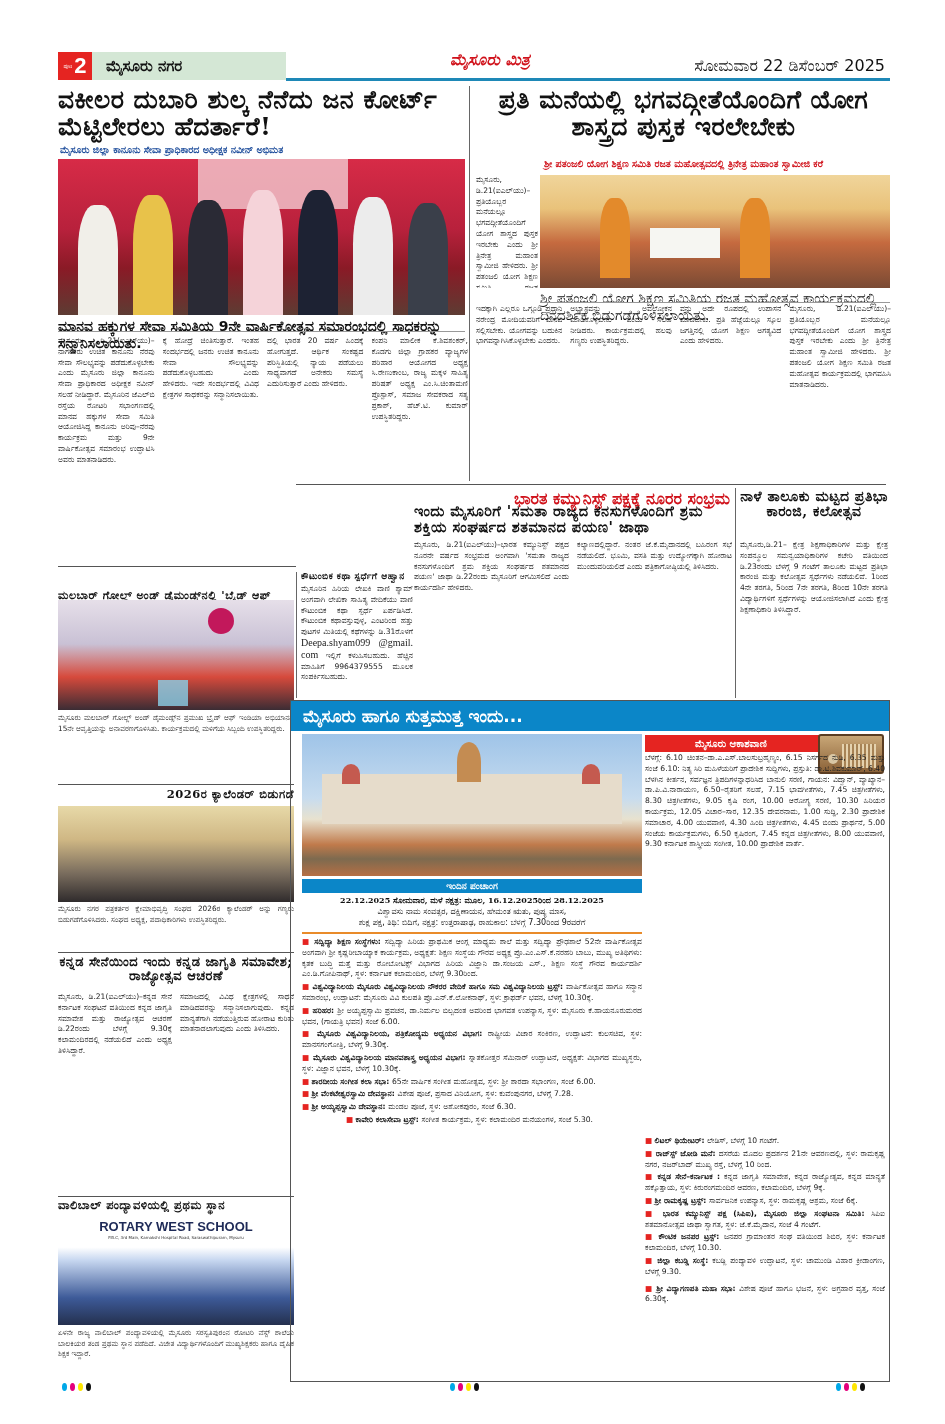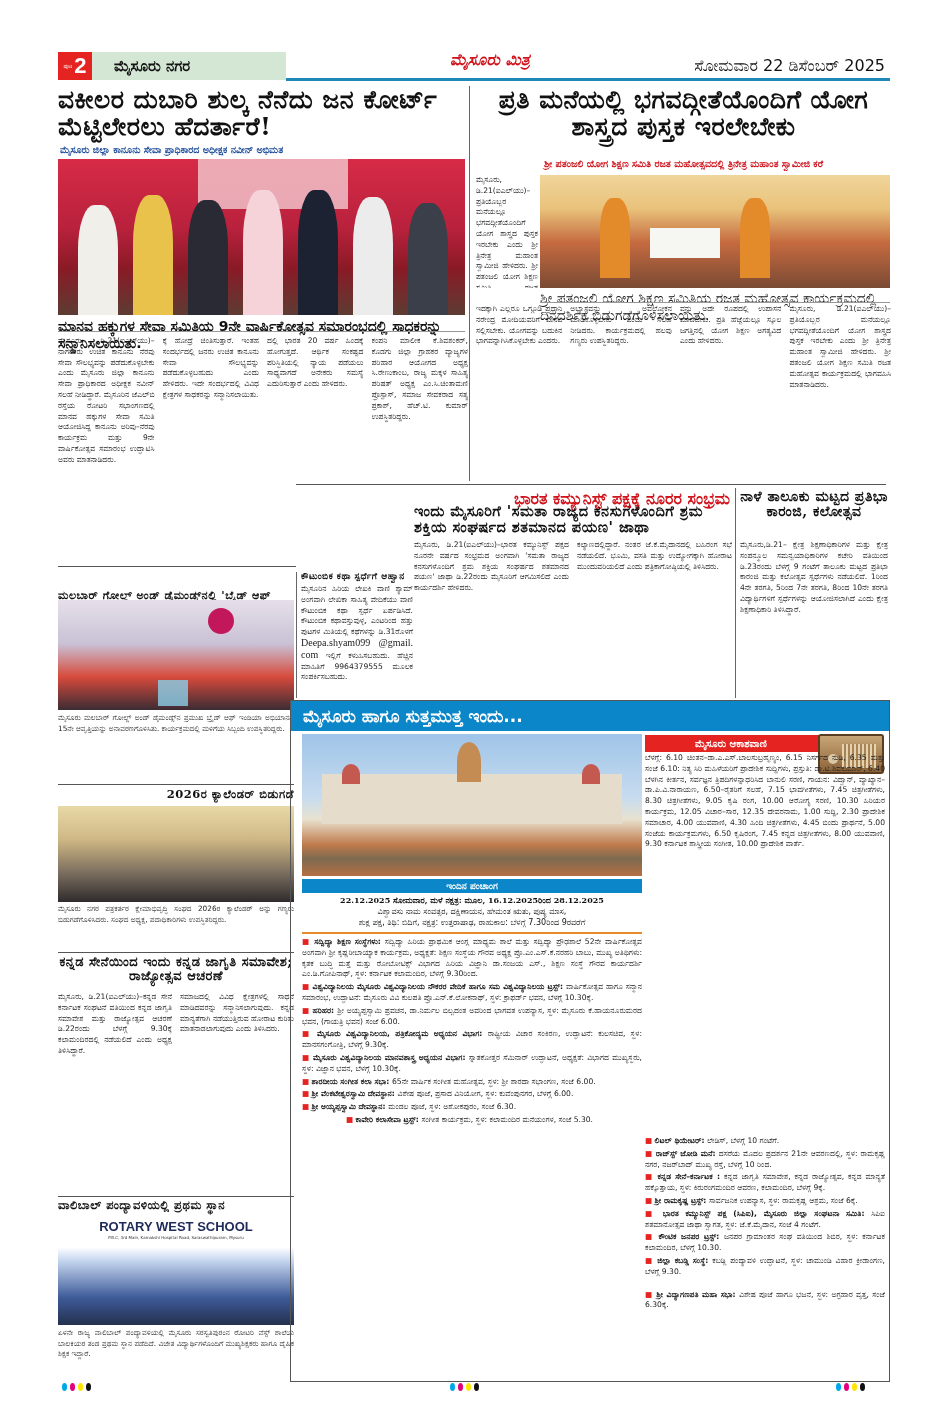--- a/index.html
+++ b/index.html
@@ -5,21 +5,21 @@
   * { box-sizing: border-box; margin: 0; padding: 0; }
   html, body { width: 945px; height: 1424px; background: #ffffff; overflow: hidden; }
   body { position: relative; font-family: "DejaVu Sans", sans-serif; color: #111; }
 
   .abs { position: absolute; }
 
   
   .pagebox { left: 58px; top: 52px; width: 34px; height: 28px; background: #e52421; color: #fff; display:flex; align-items:center; justify-content:center; }
   .pagebox .lbl { font-size: 6px; margin-right: 2px; }
   .pagebox .num { font-size: 22px; font-weight: bold; font-family: "Liberation Sans", sans-serif; }
-  .section-tab { left: 92px; top: 52px; width: 194px; height: 28px; background: #d4e7d5; font-size: 15px; font-weight: bold; padding-left: 22px; display:flex; align-items:center; }
+  .section-tab { left: 92px; top: 52px; width: 194px; height: 28px; background: #d4e7d5; font-size: 15px; font-weight: bold; padding-left: 14px; display:flex; align-items:center; }
   .masthead-rule { left: 286px; top: 78px; width: 604px; height: 3px; background: #1e88b7; }
   .paper-name { left: 420px; top: 50px; width: 140px; text-align: center; color: #d0121b; font-size: 16px; font-weight: bold; font-style: italic; }
   .issue-date { left: 690px; top: 56px; width: 195px; text-align: right; font-size: 16px; }
 
   .vrule { position:absolute; width: 1px; background: #666; }
   .hrule { position:absolute; height: 1px; background: #999; }
 
   .headline { position:absolute; font-weight: bold; font-family: "DejaVu Serif", serif; line-height: 1.08; letter-spacing: 0.5px; }
   .kicker-red { position:absolute; color: #d0121b; font-weight: bold; }
   .deck-blue { position:absolute; color: #1f4e9c; font-weight: bold; }
@@ -184,32 +184,32 @@
 </div>
 <div class="listing" style="left:645px;top:753px;width:240px;height:380px;overflow:hidden;">ಬೆಳಗ್ಗೆ: 6.10 ಚಿಂತನ–ಡಾ.ಎ.ಎಸ್.ಬಾಲಸುಬ್ರಹ್ಮಣ್ಯಂ, 6.15 ನಿಸರ್ಗದ ನುಡಿ, 6.35 ಮತ್ತು ಸಂಜೆ 6.10: ನಿತ್ಯ ಸಿರಿ ಮಹಿಳೆಯರಿಗೆ ಪ್ರಾದೇಶಿಕ ಸುದ್ದಿಗಳು, ಪ್ರಸ್ತುತಿ: ಡಾ.ಟಿ.ಶಿವಕುಮಾರ್, 6.40 ಬೆಳಗಿನ ಕೀರ್ತನ, ಸರ್ವಜ್ಞನ ತ್ರಿಪದಿಗಳನ್ನಾಧರಿಸಿದ ಬಾನುಲಿ ಸರಣಿ, ಗಾಯನ: ವಿದ್ವಾನ್, ವ್ಯಾಖ್ಯಾನ–ಡಾ.ಪಿ.ವಿ.ನಾರಾಯಣ, 6.50–ರೈತರಿಗೆ ಸಲಹೆ, 7.15 ಭಾವಗೀತೆಗಳು, 7.45 ಚಿತ್ರಗೀತೆಗಳು, 8.30 ಚಿತ್ರಗೀತೆಗಳು, 9.05 ಕೃಷಿ ರಂಗ, 10.00 ಆರೋಗ್ಯ ಸರಣಿ, 10.30 ಹಿರಿಯರ ಕಾರ್ಯಕ್ರಮ, 12.05 ವಿಚಾರ–ಸಾರ, 12.35 ದೇವರನಾಮ, 1.00 ಸುದ್ದಿ, 2.30 ಪ್ರಾದೇಶಿಕ ಸಮಾಚಾರ, 4.00 ಯುವವಾಣಿ, 4.30 ಹಿಂದಿ ಚಿತ್ರಗೀತೆಗಳು, 4.45 ಬಿಂದು ಪ್ರಾರ್ಥನೆ, 5.00 ಸಂಜೆಯ ಕಾರ್ಯಕ್ರಮಗಳು, 6.50 ಕೃಷಿರಂಗ, 7.45 ಕನ್ನಡ ಚಿತ್ರಗೀತೆಗಳು, 8.00 ಯುವವಾಣಿ, 9.30 ಕರ್ನಾಟಕ ಶಾಸ್ತ್ರೀಯ ಸಂಗೀತ, 10.00 ಪ್ರಾದೇಶಿಕ ವಾರ್ತೆ.</div>
 
 <div class="listing" id="left-listings" style="left:302px;top:937px;width:340px;height:440px;overflow:hidden;">
     <div style="margin-bottom: 2px;"><span class="bullet">■ </span><b>ಸದ್ವಿದ್ಯಾ ಶಿಕ್ಷಣ ಸಂಸ್ಥೆಗಳು: </b><span>ಸದ್ವಿದ್ಯಾ ಹಿರಿಯ ಪ್ರಾಥಮಿಕ ಆಂಗ್ಲ ಮಾಧ್ಯಮ ಶಾಲೆ ಮತ್ತು ಸದ್ವಿದ್ಯಾ ಪ್ರೌಢಶಾಲೆ 52ನೇ ವಾರ್ಷಿಕೋತ್ಸವ ಅಂಗವಾಗಿ ಶ್ರೀ ಕೃಷ್ಣರೀಬಾಯ್ಯಾಕ ಕಾರ್ಯಕ್ರಮ, ಅಧ್ಯಕ್ಷತೆ: ಶಿಕ್ಷಣ ಸಂಸ್ಥೆಯ ಗೌರವ ಅಧ್ಯಕ್ಷ ಪ್ರೊ.ಎಂ.ಎಸ್.ಕೆ.ನರಹರಿ ಬಾಬು, ಮುಖ್ಯ ಅತಿಥಿಗಳು: ಕೃತಕ ಬುದ್ಧಿ ಮತ್ತೆ ಮತ್ತು ರೋಬೋಟಿಕ್ಸ್ ವಿಭಾಗದ ಹಿರಿಯ ವಿಜ್ಞಾನಿ ಡಾ.ಸಂಜಯ ಎಸ್., ಶಿಕ್ಷಣ ಸಂಸ್ಥೆ ಗೌರವ ಕಾರ್ಯದರ್ಶಿ ಎಂ.ಡಿ.ಗೋಪಿನಾಥ್, ಸ್ಥಳ: ಕರ್ನಾಟಕ ಕಲಾಮಂದಿರ, ಬೆಳಗ್ಗೆ 9.30ರಿಂದ.</span></div>
     <div style="margin-bottom: 2px;"><span class="bullet">■ </span><b>ವಿಶ್ವವಿದ್ಯಾನಿಲಯ ಮೈಸೂರು ವಿಶ್ವವಿದ್ಯಾನಿಲಯ ನೌಕರರ ವೇದಿಕೆ ಹಾಗೂ ಸಮ ವಿಶ್ವವಿದ್ಯಾನಿಲಯ ಟ್ರಸ್ಟ್: </b><span>ವಾರ್ಷಿಕೋತ್ಸವ ಹಾಗೂ ಸನ್ಮಾನ ಸಮಾರಂಭ, ಉದ್ಘಾಟನೆ: ಮೈಸೂರು ವಿವಿ ಕುಲಪತಿ ಪ್ರೊ.ಎನ್.ಕೆ.ಲೋಕನಾಥ್, ಸ್ಥಳ: ಕ್ರಾಫರ್ಡ್ ಭವನ, ಬೆಳಗ್ಗೆ 10.30ಕ್ಕೆ.</span></div>
     <div style="margin-bottom: 2px;"><span class="bullet">■ </span><b>ಹರಿಹರ: </b><span>ಶ್ರೀ ಅಯ್ಯಪ್ಪಸ್ವಾಮಿ ಪ್ರವಚನ, ಡಾ.ನಿರ್ಮಲ ಬಿಲ್ವದಂತ ಅವರಿಂದ ಭಾಗವತ ಉಪನ್ಯಾಸ, ಸ್ಥಳ: ಮೈಸೂರು ಕೆ.ಹಾಯನೂರುಮರದ ಭವನ, (ಗಾಯತ್ರಿ ಭವನ) ಸಂಜೆ 6.00.</span></div>
     <div style="margin-bottom: 2px;"><span class="bullet">■ </span><b>ಮೈಸೂರು ವಿಶ್ವವಿದ್ಯಾನಿಲಯ, ಪತ್ರಿಕೋದ್ಯಮ ಅಧ್ಯಯನ ವಿಭಾಗ: </b><span>ರಾಷ್ಟ್ರೀಯ ವಿಚಾರ ಸಂಕಿರಣ, ಉದ್ಘಾಟನೆ: ಕುಲಸಚಿವ, ಸ್ಥಳ: ಮಾನಸಗಂಗೋತ್ರಿ, ಬೆಳಗ್ಗೆ 9.30ಕ್ಕೆ.</span></div>
     <div style="margin-bottom: 2px;"><span class="bullet">■ </span><b>ಮೈಸೂರು ವಿಶ್ವವಿದ್ಯಾನಿಲಯ ಮಾನವಶಾಸ್ತ್ರ ಅಧ್ಯಯನ ವಿಭಾಗ: </b><span>ಸ್ನಾತಕೋತ್ತರ ಸೆಮಿನಾರ್ ಉದ್ಘಾಟನೆ, ಅಧ್ಯಕ್ಷತೆ: ವಿಭಾಗದ ಮುಖ್ಯಸ್ಥರು, ಸ್ಥಳ: ವಿಜ್ಞಾನ ಭವನ, ಬೆಳಗ್ಗೆ 10.30ಕ್ಕೆ.</span></div>
     <div style="margin-bottom: 2px;"><span class="bullet">■ </span><b>ಶಾರದೀಯ ಸಂಗೀತ ಕಲಾ ಸಭಾ: </b><span>65ನೇ ವಾರ್ಷಿಕ ಸಂಗೀತ ಮಹೋತ್ಸವ, ಸ್ಥಳ: ಶ್ರೀ ಶಾರದಾ ಸಭಾಂಗಣ, ಸಂಜೆ 6.00.</span></div>
-    <div style="margin-bottom: 2px;"><span class="bullet">■ </span><b>ಶ್ರೀ ವೆಂಕಟೇಶ್ವರಸ್ವಾಮಿ ದೇವಸ್ಥಾನ: </b><span>ವಿಶೇಷ ಪೂಜೆ, ಪ್ರಸಾದ ವಿನಿಯೋಗ, ಸ್ಥಳ: ಕುವೆಂಪುನಗರ, ಬೆಳಗ್ಗೆ 6.00.</span></div>
+    <div style="margin-bottom: 2px;"><span class="bullet">■ </span><b>ಶ್ರೀ ವೆಂಕಟೇಶ್ವರಸ್ವಾಮಿ ದೇವಸ್ಥಾನ: </b><span>ವಿಶೇಷ ಪೂಜೆ, ಪ್ರಸಾದ ವಿನಿಯೋಗ, ಸ್ಥಳ: ಕುವೆಂಪುನಗರ, ಬೆಳಗ್ಗೆ 7.28.</span></div>
     <div style="margin-bottom: 2px;"><span class="bullet">■ </span><b>ಶ್ರೀ ಅಯ್ಯಪ್ಪಸ್ವಾಮಿ ದೇವಸ್ಥಾನ: </b><span>ಮಂಡಲ ಪೂಜೆ, ಸ್ಥಳ: ಅಶೋಕಪುರಂ, ಸಂಜೆ 6.30.</span></div>
     <div style="margin-bottom: 2px; padding-left: 44px;"><span class="bullet">■ </span><b>ಕಾವೇರಿ ಕಲಾಸೇವಾ ಟ್ರಸ್ಟ್: </b><span>ಸಂಗೀತ ಕಾರ್ಯಕ್ರಮ, ಸ್ಥಳ: ಕಲಾಮಂದಿರ ಮನೆಯಂಗಳ, ಸಂಜೆ 5.30.</span></div>
   </div>
 <div class="listing" id="right-listings" style="left:645px;top:1136px;width:240px;height:240px;overflow:hidden;">
     <div style="margin-bottom: 2px;"><span class="bullet">■ </span><b>ಲಿಟಲ್ ಥಿಯೇಟರ್: </b><span>ಲೇಡಿಸ್, ಬೆಳಗ್ಗೆ 10 ಗಂಟೆಗೆ.</span></div>
     <div style="margin-bottom: 2px;"><span class="bullet">■ </span><b>ರಾಜ್‌ಸ್ಟ್ ಜೋಡಿ ಮನೆ: </b><span>ದಸರೆಯ ಮೊದಲ ಪ್ರದರ್ಶನ 21ನೇ ಆವರಣದಲ್ಲಿ, ಸ್ಥಳ: ರಾಮಕೃಷ್ಣ ನಗರ, ನಜರ್‌ಬಾದ್ ಮುಖ್ಯ ರಸ್ತೆ, ಬೆಳಗ್ಗೆ 10 ರಿಂದ.</span></div>
     <div style="margin-bottom: 2px;"><span class="bullet">■ </span><b>ಕನ್ನಡ ಸೇನೆ–ಕರ್ನಾಟಕ : </b><span>ಕನ್ನಡ ಜಾಗೃತಿ ಸಮಾವೇಶ, ಕನ್ನಡ ರಾಜ್ಯೋತ್ಸವ, ಕನ್ನಡ ಮಾನ್ಯತೆ ಹಕ್ಕೊತ್ತಾಯ, ಸ್ಥಳ: ಕಿರುರಂಗಮಂದಿರ ಆವರಣ, ಕಲಾಮಂದಿರ, ಬೆಳಗ್ಗೆ 9ಕ್ಕೆ.</span></div>
     <div style="margin-bottom: 2px;"><span class="bullet">■ </span><b>ಶ್ರೀ ರಾಮಕೃಷ್ಣ ಟ್ರಸ್ಟ್: </b><span>ಸಾರ್ವಜನಿಕ ಉಪನ್ಯಾಸ, ಸ್ಥಳ: ರಾಮಕೃಷ್ಣ ಆಶ್ರಮ, ಸಂಜೆ 6ಕ್ಕೆ.</span></div>
     <div style="margin-bottom: 2px;"><span class="bullet">■ </span><b>ಭಾರತ ಕಮ್ಯುನಿಸ್ಟ್ ಪಕ್ಷ (ಸಿಪಿಐ), ಮೈಸೂರು ಜಿಲ್ಲಾ ಸಂಘಟನಾ ಸಮಿತಿ: </b><span>ಸಿಪಿಐ ಶತಮಾನೋತ್ಸವ ಜಾಥಾ ಸ್ವಾಗತ, ಸ್ಥಳ: ಜೆ.ಕೆ.ಮೈದಾನ, ಸಂಜೆ 4 ಗಂಟೆಗೆ.</span></div>
     <div style="margin-bottom: 2px;"><span class="bullet">■ </span><b>ಕೌಂಟಿಕ ಜನಪರ ಟ್ರಸ್ಟ್: </b><span>ಜನಪರ ಗ್ರಾಮಾಂತರ ಸಂಘ ವತಿಯಿಂದ ಶಿಬಿರ, ಸ್ಥಳ: ಕರ್ನಾಟಕ ಕಲಾಮಂದಿರ, ಬೆಳಗ್ಗೆ 10.30.</span></div>
-    <div style="margin-bottom: 12px;"><span class="bullet">■ </span><b>ಜಿಲ್ಲಾ ಕಬಡ್ಡಿ ಸಂಸ್ಥೆ: </b><span>ಕಬಡ್ಡಿ ಪಂದ್ಯಾವಳಿ ಉದ್ಘಾಟನೆ, ಸ್ಥಳ: ಚಾಮುಂಡಿ ವಿಹಾರ ಕ್ರೀಡಾಂಗಣ, ಬೆಳಗ್ಗೆ 9.30.</span></div>
+    <div style="margin-bottom: 6px;"><span class="bullet">■ </span><b>ಜಿಲ್ಲಾ ಕಬಡ್ಡಿ ಸಂಸ್ಥೆ: </b><span>ಕಬಡ್ಡಿ ಪಂದ್ಯಾವಳಿ ಉದ್ಘಾಟನೆ, ಸ್ಥಳ: ಚಾಮುಂಡಿ ವಿಹಾರ ಕ್ರೀಡಾಂಗಣ, ಬೆಳಗ್ಗೆ 9.30.</span></div>
     <div style="margin-bottom: 2px;"><span class="bullet">■ </span><b>ಶ್ರೀ ವಿದ್ಯಾಗಣಪತಿ ಮಹಾ ಸಭಾ: </b><span>ವಿಶೇಷ ಪೂಜೆ ಹಾಗೂ ಭಜನೆ, ಸ್ಥಳ: ಅಗ್ರಹಾರ ವೃತ್ತ, ಸಂಜೆ 6.30ಕ್ಕೆ.</span></div>
   </div>
 
 <div class="reg-dots" style="left:62px;">
   <span style="background:#00a8e8;"></span>
     <span style="background:#e4007c;"></span>
     <span style="background:#ffe600;"></span>
     <span style="background:#111;"></span>
 </div>
 <div class="reg-dots" style="left:450px;">

